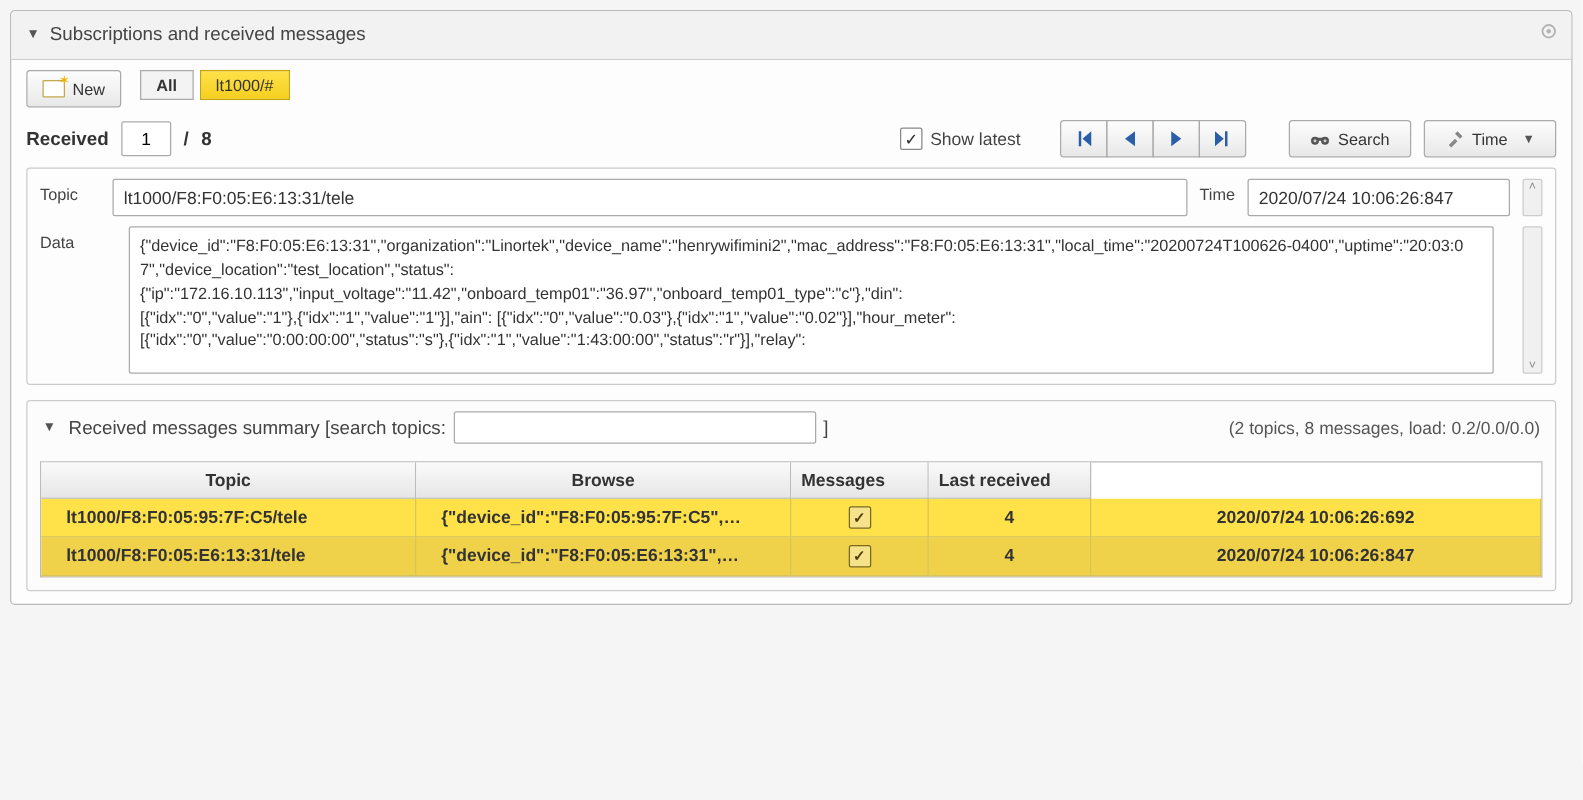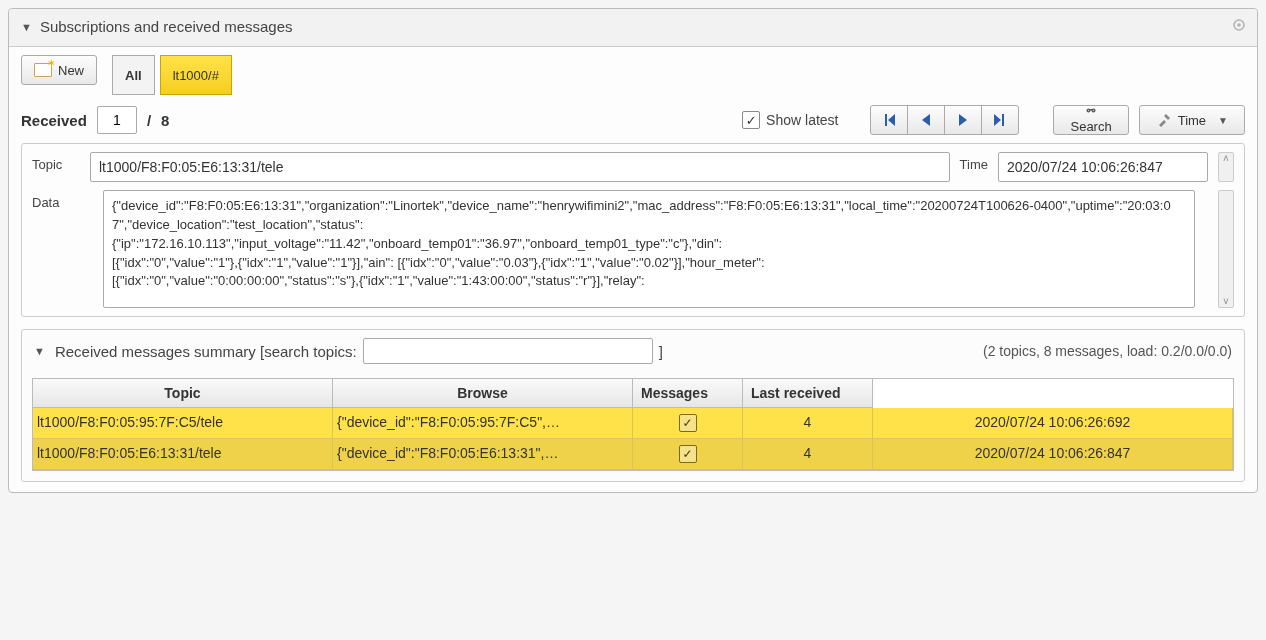--- a/index.html
+++ b/index.html
@@ -55,21 +55,21 @@
     background: linear-gradient(#fdfdfd,#e8e8e8);
     cursor: pointer;
     font-size: 13px;
     color: #333;
     user-select: none;
   }
   .btn.icon-only { padding: 0 10px; }
   .tab {
     display: inline-flex;
     align-items: center;
-    height: 40px;
+    height: 24px;
     padding: 0 12px;
     border: 1px solid #aaa;
     background: linear-gradient(#fdfdfd,#eaeaea);
     font-size: 13px;
     cursor: pointer;
     margin-left: -1px;
   }
   .tab.active { font-weight: bold; background: #f3f3f3; }
   .tab.yellow { background: linear-gradient(#ffe24a,#f5cf1f); border-color: #c9a500; }
   .nav-row {
@@ -185,25 +185,26 @@
     border-bottom:1px solid #bbb;
     padding:6px 8px;
     font-weight:bold;
     text-align:left;
     font-size:14px;
   }
   .grid-head > div:first-child, .grid-head > div:nth-child(2) { text-align:center; }
   .grid-row > div {
     border-right:1px solid #d8c45a;
     border-bottom:1px solid #d8c45a;
-    padding:6px 4px;
+    padding:6px 20px;
     font-size:14px;
     overflow:hidden;
     text-overflow:ellipsis;
     white-space:nowrap;
+    font-weight:bold;
   }
   .grid-row.y1 { background:#ffe24a; }
   .grid-row.y2 { background:#f0d24a; }
   .grid-row .center { text-align:center; }
   .cb-small {
     display:inline-flex; width:18px; height:18px; border:1px solid #7a6a20;
     background:#f5e28a; border-radius:2px; align-items:center; justify-content:center;
     font-size:12px; color:#4a3a00;
   }
   .icon-new {
@@ -290,21 +291,21 @@
       </div>
       <div class="btn icon-only" title="last">
         <svg viewBox="0 0 16 16">
             <path class="nav-arrow" d="M2 2l7 6-7 6zM10 2v12h2V2z"></path>
           </svg>
       </div>
     </div>
 
     <div style="width:14px"></div>
 
-    <div class="btn" style="padding:0 16px;flex-direction:column;">
+    <div class="btn" style="padding:0 16px;">
       <svg class="binoc" viewBox="0 0 20 14">
         <circle cx="5" cy="9" r="4" fill="#555"></circle>
           <circle cx="15" cy="9" r="4" fill="#555"></circle>
         <rect x="7" y="6" width="6" height="3" fill="#555"></rect>
         <circle cx="5" cy="9" r="1.5" fill="#ccc"></circle>
           <circle cx="15" cy="9" r="1.5" fill="#ccc"></circle>
       </svg>
       <span>Search</span>
     </div>
 

